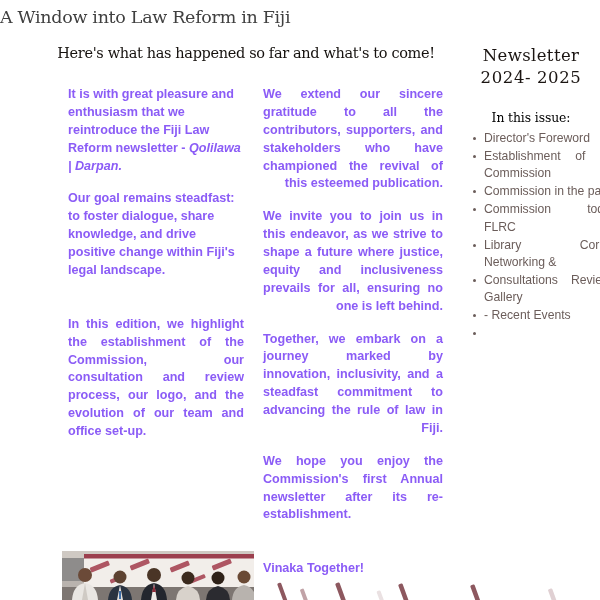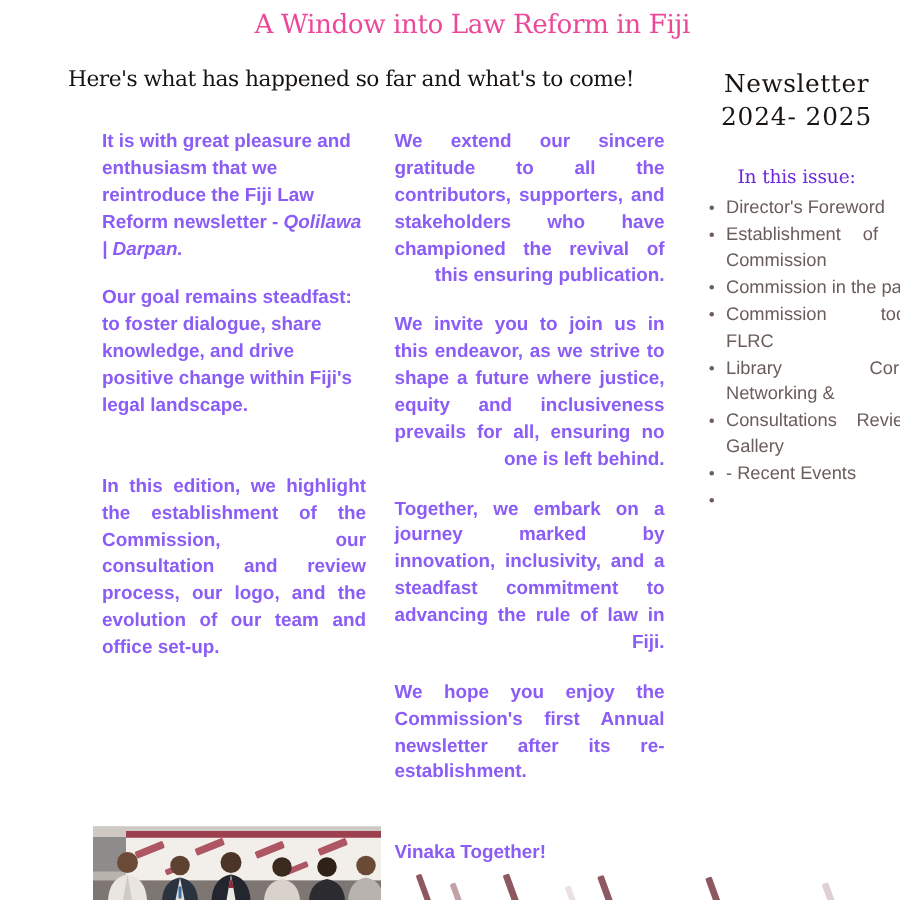--- a/index.html
+++ b/index.html
@@ -29,40 +29,41 @@
     left: 0;
     top: 0;
     width: 460px;
     height: 78px;
   }
   .main-title {
     position: absolute;
     left: 0;
     top: 7px;
     width: 460px;
-    text-align: right;
+    text-align: left;
     font-family: "DejaVu Serif", "Liberation Serif", serif;
     font-size: 17.5px;
     font-weight: 400;
     letter-spacing: -0.3px;
-    color: #ec4899;
+    color: #404040;
     white-space: nowrap;
   }
   .sub-title {
     position: absolute;
     left: 0;
     top: 45px;
     width: 468px;
     text-align: center;
     font-family: "DejaVu Serif", "Liberation Serif", serif;
     font-size: 14.5px;
     font-weight: 400;
     letter-spacing: -0.35px;
     color: #16120f;
     white-space: nowrap;
+    padding-left: 12px;
   }
 
   
   .col {
     position: absolute;
     font-weight: bold;
     color: #8b5cf6;
     font-size: 12.6px;
     line-height: 1.42;
   }
@@ -111,21 +112,21 @@
 
   .issue-head {
     position: absolute;
     left: 0;
     top: 93px;
     width: 138px;
     text-align: center;
     font-family: "DejaVu Serif", "Liberation Serif", serif;
     font-size: 12.4px;
     font-weight: 400;
-    color: #6d28d9;
+    color: #000000;
     letter-spacing: -0.1px;
   }
 
   .issue-list {
     position: absolute;
     left: 4px;
     top: 113px;
     width: 134px;
     margin: 0;
     padding: 0 0 0 18px;
@@ -189,21 +190,21 @@
   <div class="col col-left">
     <p class="plain"><span>It is with great pleasure and enthusiasm that we reintroduce the Fiji Law Reform newsletter - </span><span class="emph">Qolilawa | Darpan.</span></p>
 
 
     <p class="plain">Our goal remains steadfast: to foster dialogue, share knowledge, and drive positive change within Fiji's legal landscape.</p>
 
     <p class="just">In this edition, we highlight the establishment of the Commission, our consultation and review process, our logo, and the evolution of our team and office set-up.</p>
   </div>
 
   <div class="col col-mid">
-    <p class="just-right">We extend our sincere gratitude to all the contributors, supporters, and stakeholders who have championed the revival of this ensuring publication.</p>
+    <p class="just-right">We extend our sincere gratitude to all the contributors, supporters, and stakeholders who have championed the revival of this esteemed publication.</p>
 
     <p class="just-right">We invite you to join us in this endeavor, as we strive to shape a future where justice, equity and inclusiveness prevails for all, ensuring no one is left behind.</p>
 
     <p class="just-right">Together, we embark on a journey marked by innovation, inclusivity, and a steadfast commitment to advancing the rule of law in Fiji.</p>
 
     <p class="just">We hope you enjoy the Commission's first Annual newsletter after its re-establishment.</p>
 
     <p class="plain">Vinaka Together!</p>
   </div>
 

